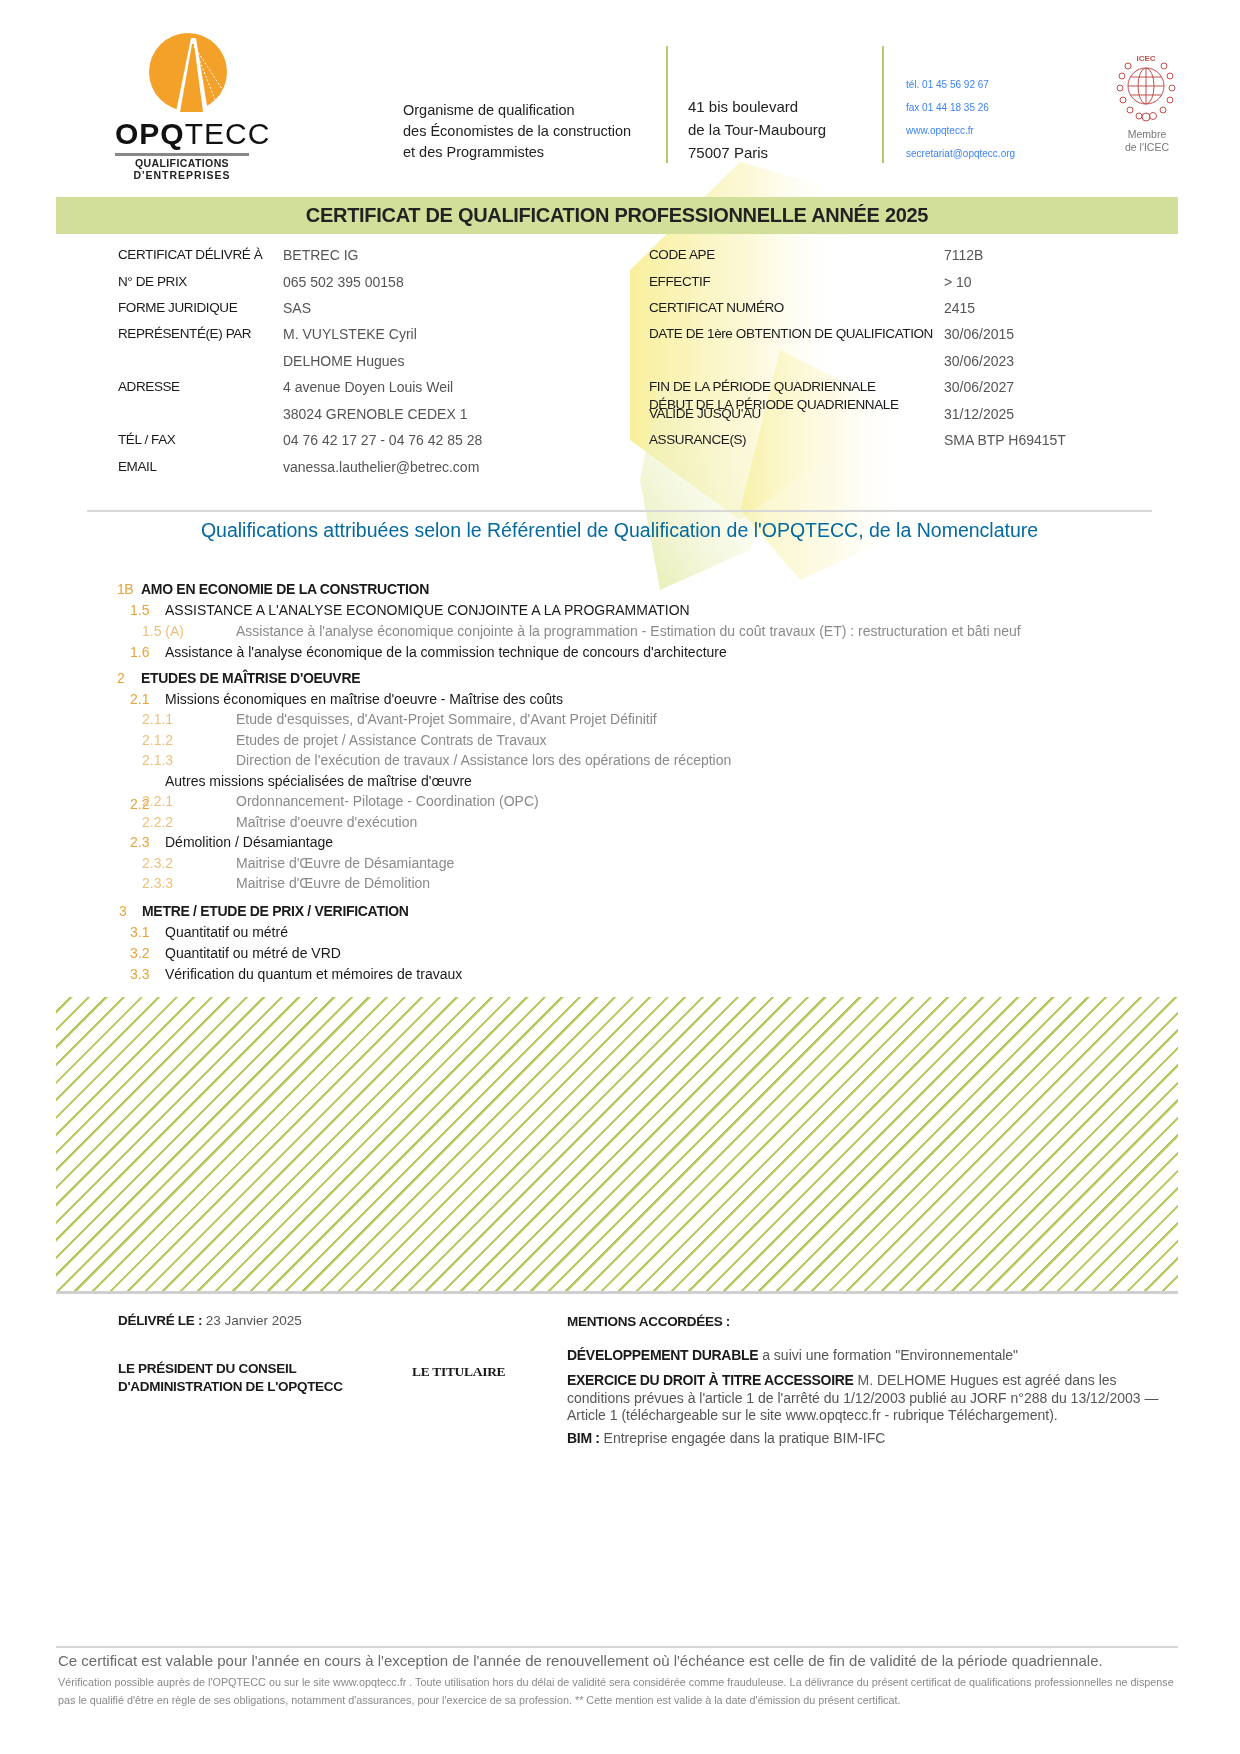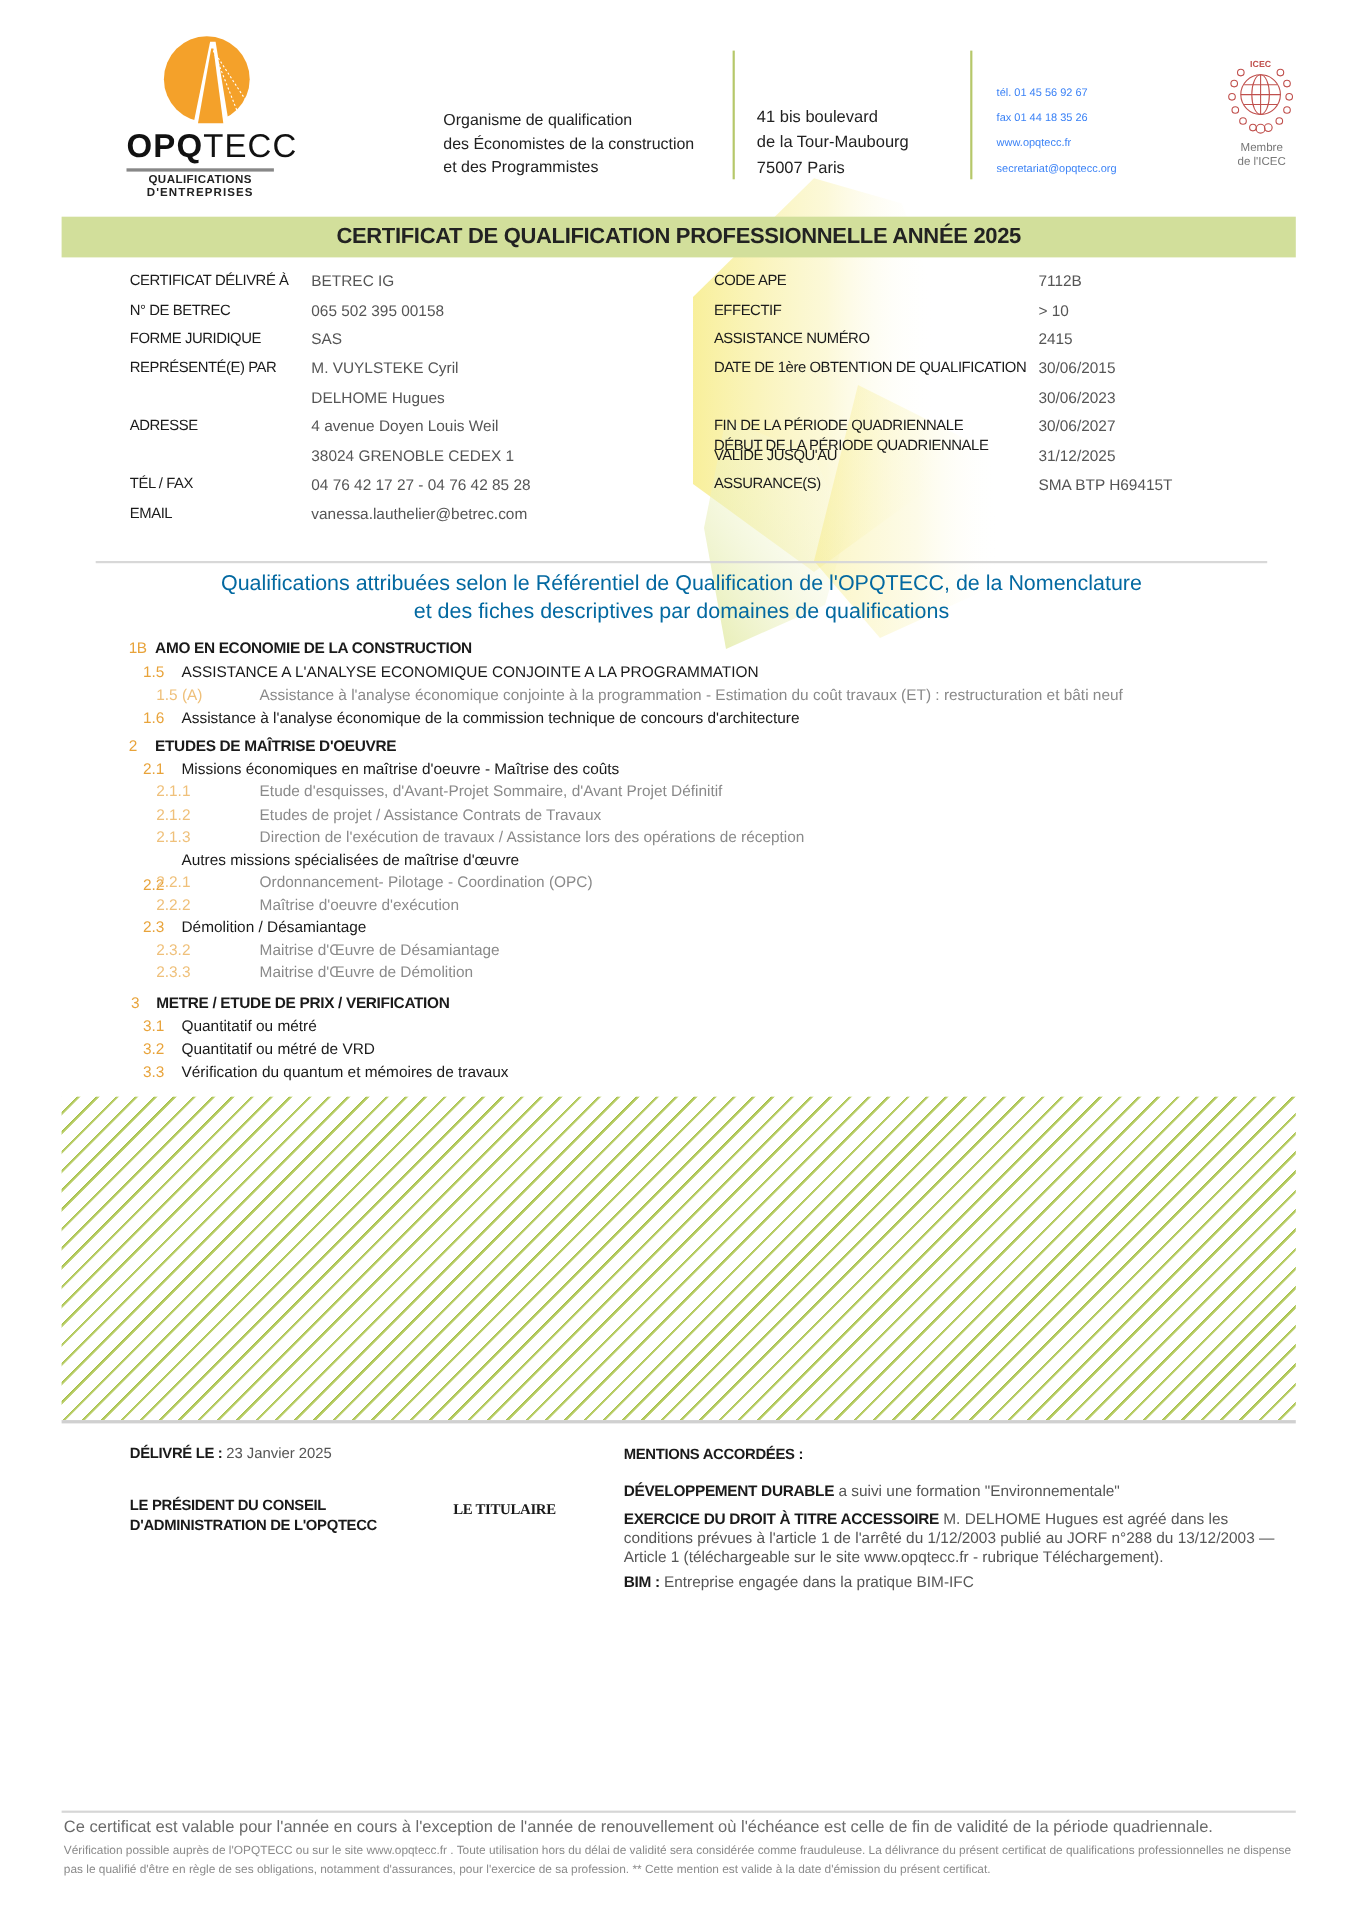--- a/index.html
+++ b/index.html
@@ -126,60 +126,59 @@
   <div>Membre</div>
   <div>de l'ICEC</div>
 </div>
 
 <div class="abs band"></div>
 <div class="abs band-title">CERTIFICAT DE QUALIFICATION PROFESSIONNELLE ANNÉE 2025</div>
 
 <div>
   <div class="info-lbl" style="left:118px;top:247px;">CERTIFICAT DÉLIVRÉ À</div>
   <div class="info-val" style="left:283px;top:247px;">BETREC IG</div>
-  <div class="info-lbl" style="left:118px;top:274px;">N° DE BETREC</div>
+  <div class="info-lbl" style="left:118px;top:274px;">N° DE PRIX</div>
   <div class="info-val" style="left:283px;top:274px;">065 502 395 00158</div>
   <div class="info-lbl" style="left:118px;top:300px;">FORME JURIDIQUE</div>
   <div class="info-val" style="left:283px;top:300px;">SAS</div>
   <div class="info-lbl" style="left:118px;top:326px;">REPRÉSENTÉ(E) PAR</div>
   <div class="info-val" style="left:283px;top:326px;">M. VUYLSTEKE Cyril</div>
   <div class="info-val" style="left:283px;top:353px;">DELHOME Hugues</div>
   <div class="info-lbl" style="left:118px;top:379px;">ADRESSE</div>
   <div class="info-val" style="left:283px;top:379px;">4 avenue Doyen Louis Weil</div>
   <div class="info-val" style="left:283px;top:406px;">38024 GRENOBLE CEDEX 1</div>
   <div class="info-lbl" style="left:118px;top:432px;">TÉL / FAX</div>
   <div class="info-val" style="left:283px;top:432px;">04 76 42 17 27 - 04 76 42 85 28</div>
   <div class="info-lbl" style="left:118px;top:459px;">EMAIL</div>
   <div class="info-val" style="left:283px;top:459px;">vanessa.lauthelier@betrec.com</div>
 </div>
 
 <div>
   <div class="info-lbl" style="left:649px;top:247px;">CODE APE</div>
   <div class="info-val" style="left:944px;top:247px;">7112B</div>
   <div class="info-lbl" style="left:649px;top:274px;text-align:right;">EFFECTIF</div>
   <div class="info-val" style="left:944px;top:274px;">&gt; 10</div>
-  <div class="info-lbl" style="left:649px;top:300px;">ASSISTANCE NUMÉRO</div>
+  <div class="info-lbl" style="left:649px;top:300px;">CERTIFICAT NUMÉRO</div>
   <div class="info-val" style="left:944px;top:300px;">2415</div>
   <div class="info-lbl" style="left:649px;top:326px;">DATE DE 1ère OBTENTION DE QUALIFICATION</div>
   <div class="info-val" style="left:944px;top:326px;">30/06/2015</div>
   <div class="info-lbl" style="left:649px;top:353px;margin-top:44px;">DÉBUT DE LA PÉRIODE QUADRIENNALE</div>
   <div class="info-val" style="left:944px;top:353px;">30/06/2023</div>
   <div class="info-lbl" style="left:649px;top:379px;">FIN DE LA PÉRIODE QUADRIENNALE</div>
   <div class="info-val" style="left:944px;top:379px;">30/06/2027</div>
   <div class="info-lbl" style="left:649px;top:406px;">VALIDE JUSQU'AU</div>
   <div class="info-val" style="left:944px;top:406px;">31/12/2025</div>
   <div class="info-lbl" style="left:649px;top:432px;">ASSURANCE(S)</div>
   <div class="info-val" style="left:944px;top:432px;">SMA BTP H69415T</div>
 </div>
 
 <div class="sep" style="left:87px;top:510px;width:1065px;"></div>
 
 <div class="abs qtitle" style="top:517px;">
   <div>Qualifications attribuées selon le Référentiel de Qualification de l'OPQTECC, de la Nomenclature</div>
-  <div>et des fiches descriptives par domaines de qualifications</div>
 </div>
 
 <div>
   <div>
     <span class="q-num" style="left:117px;top:581px;letter-spacing:-0.5px;">1B</span>
     <span class="q-lbl b" style="left:141px;top:581px;">AMO EN ECONOMIE DE LA CONSTRUCTION</span>
   </div>
   <div>
     <span class="q-num" style="left:130px;top:602px;">1.5</span>
     <span class="q-lbl" style="left:165px;top:602px;">ASSISTANCE A L'ANALYSE ECONOMIQUE CONJOINTE A LA PROGRAMMATION</span>

